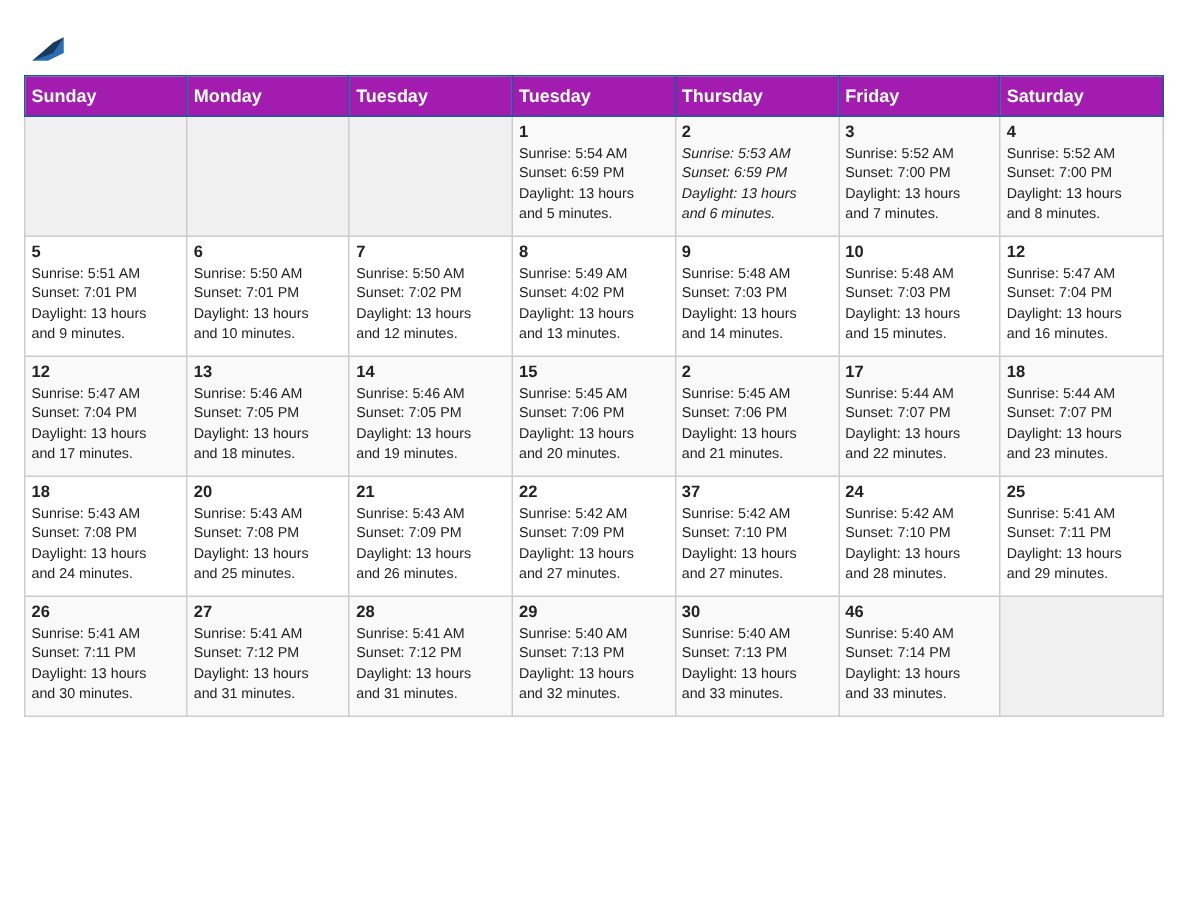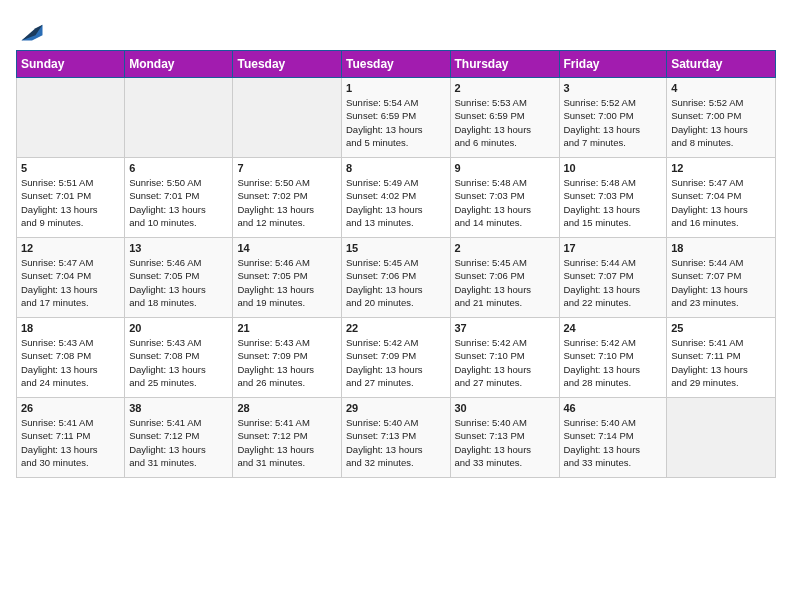--- a/index.html
+++ b/index.html
@@ -134,21 +134,21 @@
           <td class="empty-cell"></td>
           <td>
             <span class="day-num">1</span>
             <div class="day-info" style="white-space: pre-line;">Sunrise: 5:54 AM
 Sunset: 6:59 PM
 Daylight: 13 hours
 and 5 minutes.</div>
           </td>
           <td>
             <span class="day-num">2</span>
-            <div class="day-info" style="white-space: pre-line;">Sunrise: 5:53 AM
+            <div class="day-info" style="white-space: pre-line; font-style: italic;">Sunrise: 5:53 AM
 Sunset: 6:59 PM
 Daylight: 13 hours
 and 6 minutes.</div>
           </td>
           <td>
             <span class="day-num">3</span>
             <div class="day-info" style="white-space: pre-line;">Sunrise: 5:52 AM
 Sunset: 7:00 PM
 Daylight: 13 hours
 and 7 minutes.</div>
@@ -316,21 +316,21 @@
         </tr>
         <tr>
           <td>
             <span class="day-num">26</span>
             <div class="day-info" style="white-space: pre-line;">Sunrise: 5:41 AM
 Sunset: 7:11 PM
 Daylight: 13 hours
 and 30 minutes.</div>
           </td>
           <td>
-            <span class="day-num">38</span>
+            <span class="day-num">27</span>
             <div class="day-info" style="white-space: pre-line;">Sunrise: 5:41 AM
 Sunset: 7:12 PM
 Daylight: 13 hours
 and 31 minutes.</div>
           </td>
           <td>
             <span class="day-num">28</span>
             <div class="day-info" style="white-space: pre-line;">Sunrise: 5:41 AM
 Sunset: 7:12 PM
 Daylight: 13 hours

